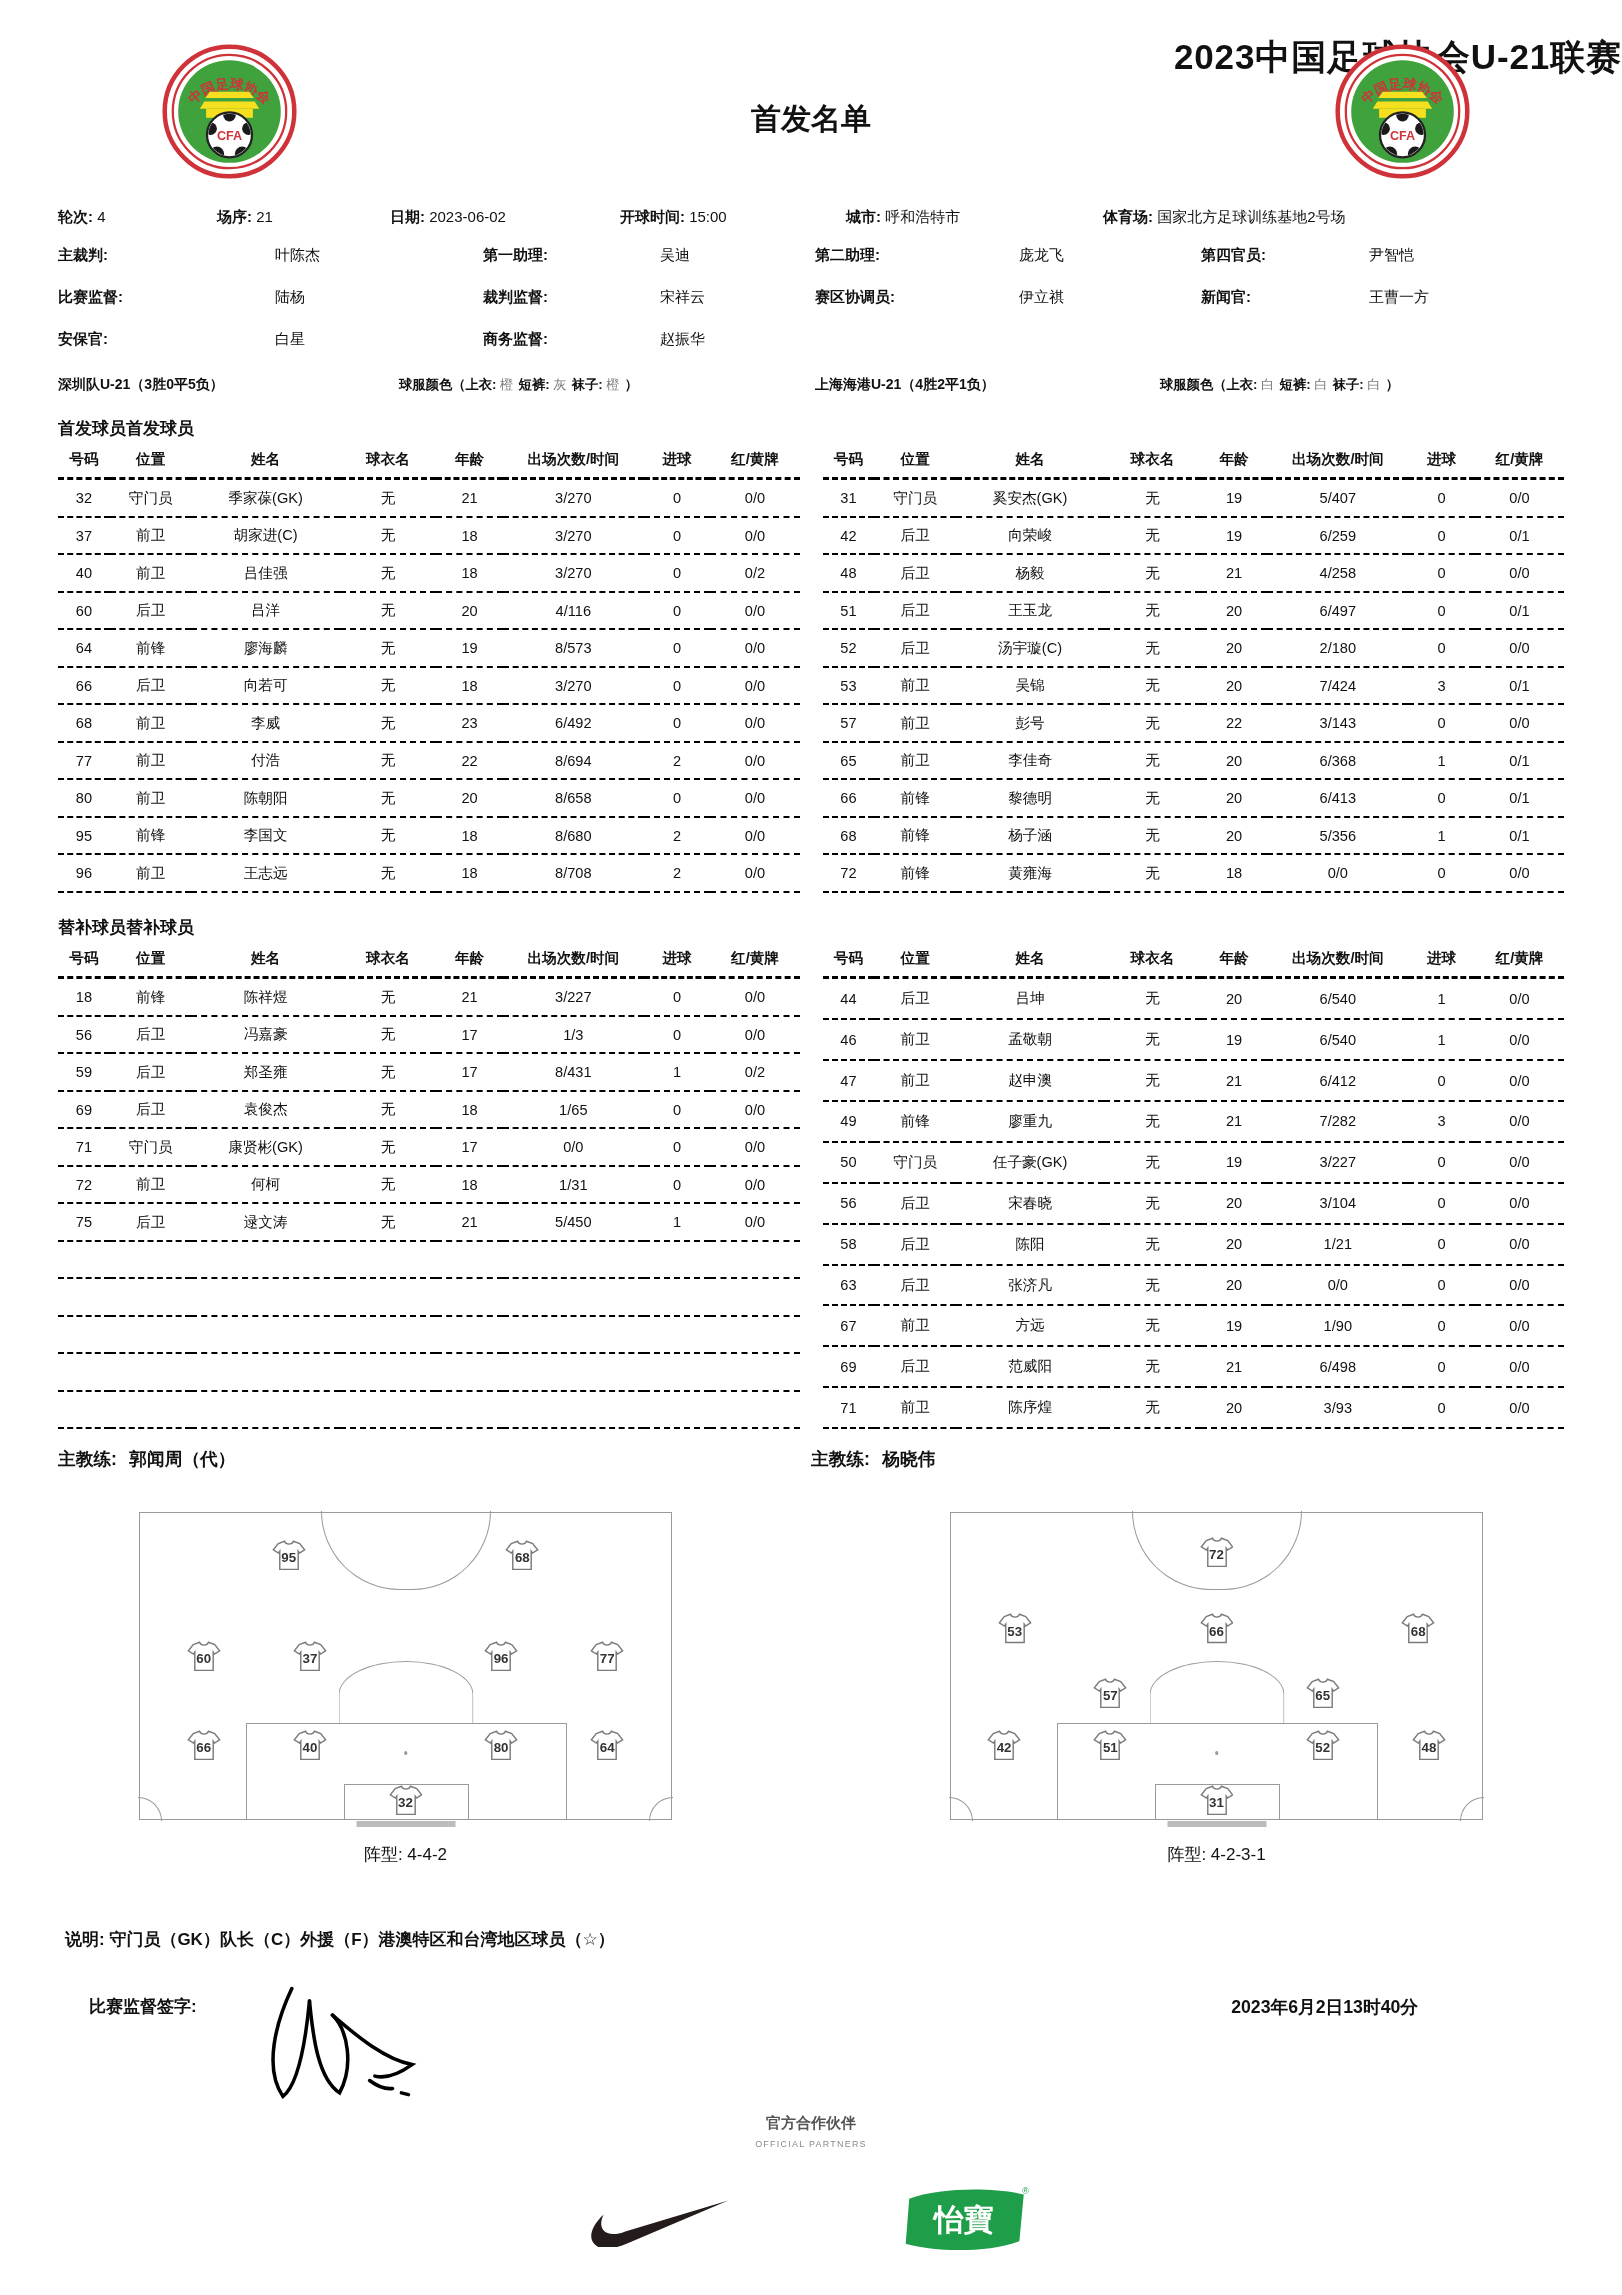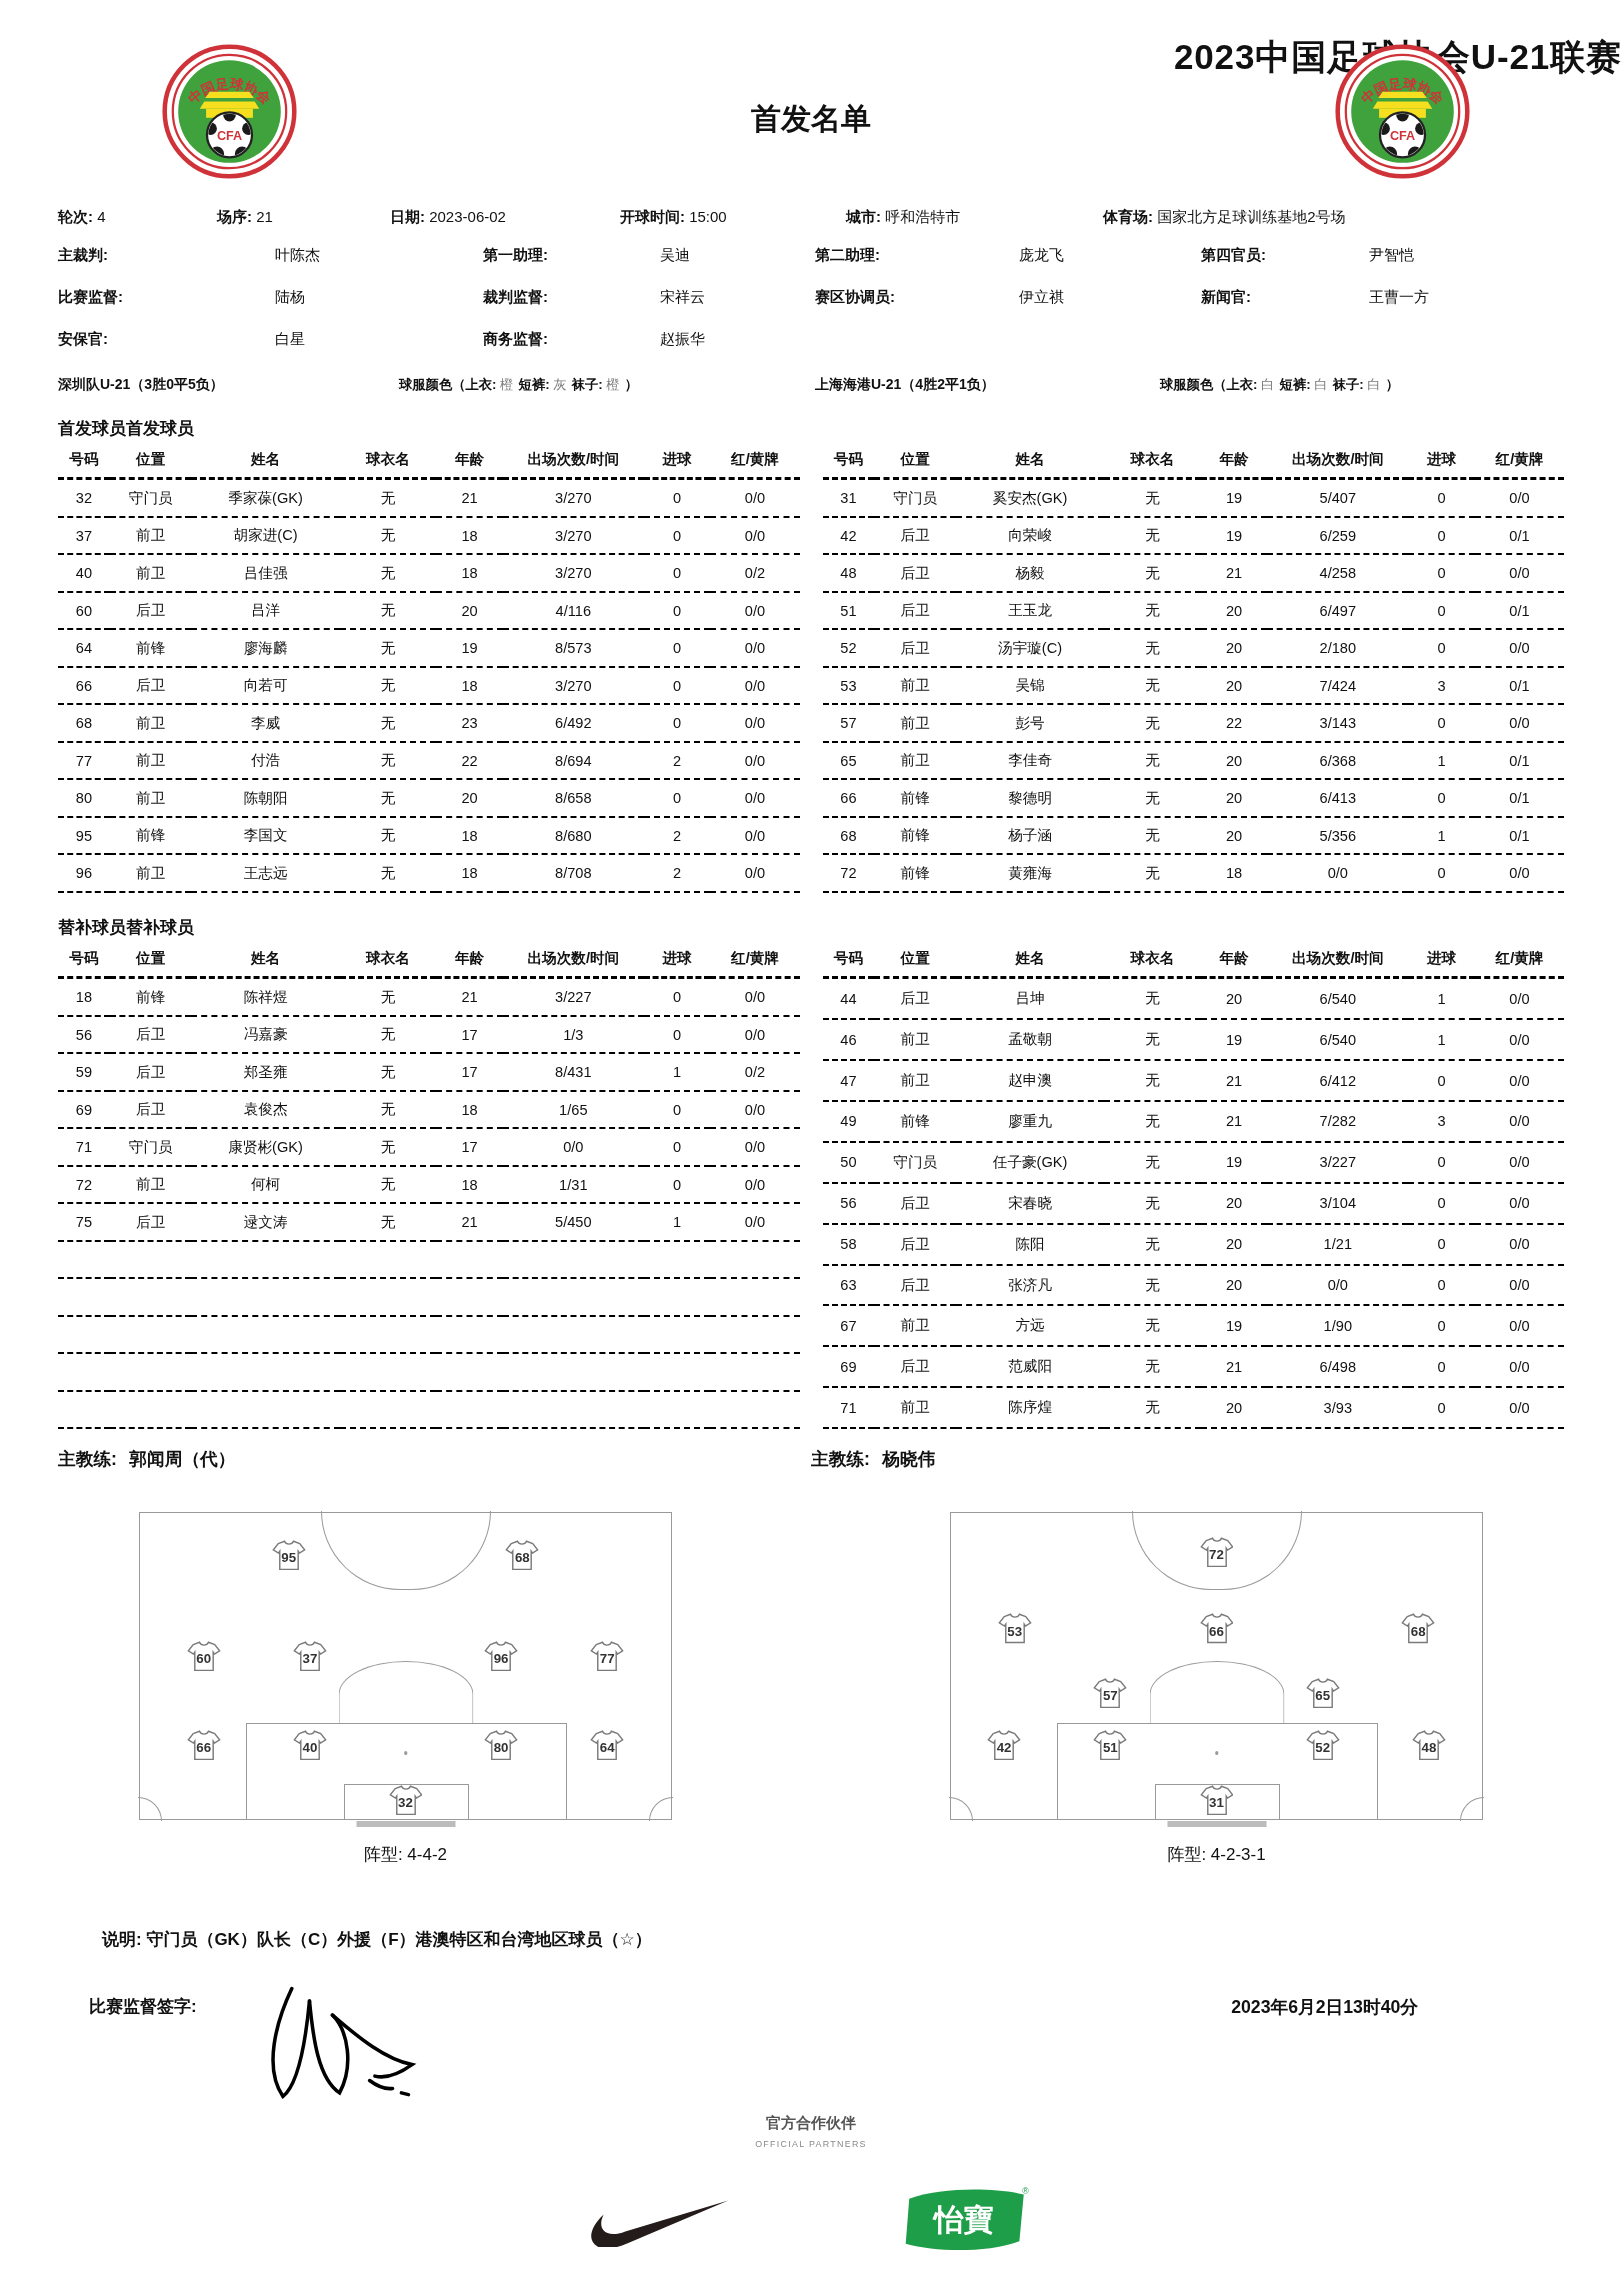--- a/index.html
+++ b/index.html
@@ -53,21 +53,21 @@
   .pitch .corner-l{position:absolute;bottom:-1.8px;left:-1.8px;width:23px;height:23px;border:1.8px solid #9a9a9a;
       border-bottom:none;border-left:none;border-top-right-radius:100%;}
   .pitch .corner-r{position:absolute;bottom:-1.8px;right:-1.8px;width:23px;height:23px;border:1.8px solid #9a9a9a;
       border-bottom:none;border-right:none;border-top-left-radius:100%;}
   .pitch .goal-bar{position:absolute;bottom:-8px;left:50%;transform:translateX(-50%);width:99px;height:6.2px;background:#bcbcbc;}
   .jersey{position:absolute;width:34px;height:32px;transform:translate(-50%,-50%);}
   .jersey svg{position:absolute;inset:0;}
   .jersey .jnum{position:absolute;top:10.6px;left:0;width:100%;text-align:center;font-size:13.3px;font-weight:600;color:#333;}
   .formation-label{margin-top:23px;font-size:17px;}
   
-  .note{padding:0 102px;margin-top:62px;font-size:17px;font-weight:700;}
+  .note{padding:0 65px;margin-top:62px;font-size:17px;font-weight:700;}
   .sig-row{display:flex;align-items:flex-start;padding:0 204px 0 89px;margin-top:25px;}
   .sig-label{font-size:17px;font-weight:700;margin-top:19.5px;}
   .sig-svg{margin-left:40px;}
   .sig-date{margin-left:auto;margin-top:19.5px;font-size:17.7px;font-weight:700;}
   .partners{text-align:center;margin-top:5.3px;}
   .partners-cn{font-size:15px;font-weight:700;color:#555;}
   .partners-en{font-size:8.9px;letter-spacing:1.3px;color:#888;margin-top:5.3px;}
   .sponsors{display:flex;justify-content:center;align-items:center;gap:168px;margin-top:34px;}
 </style>
 </head>

